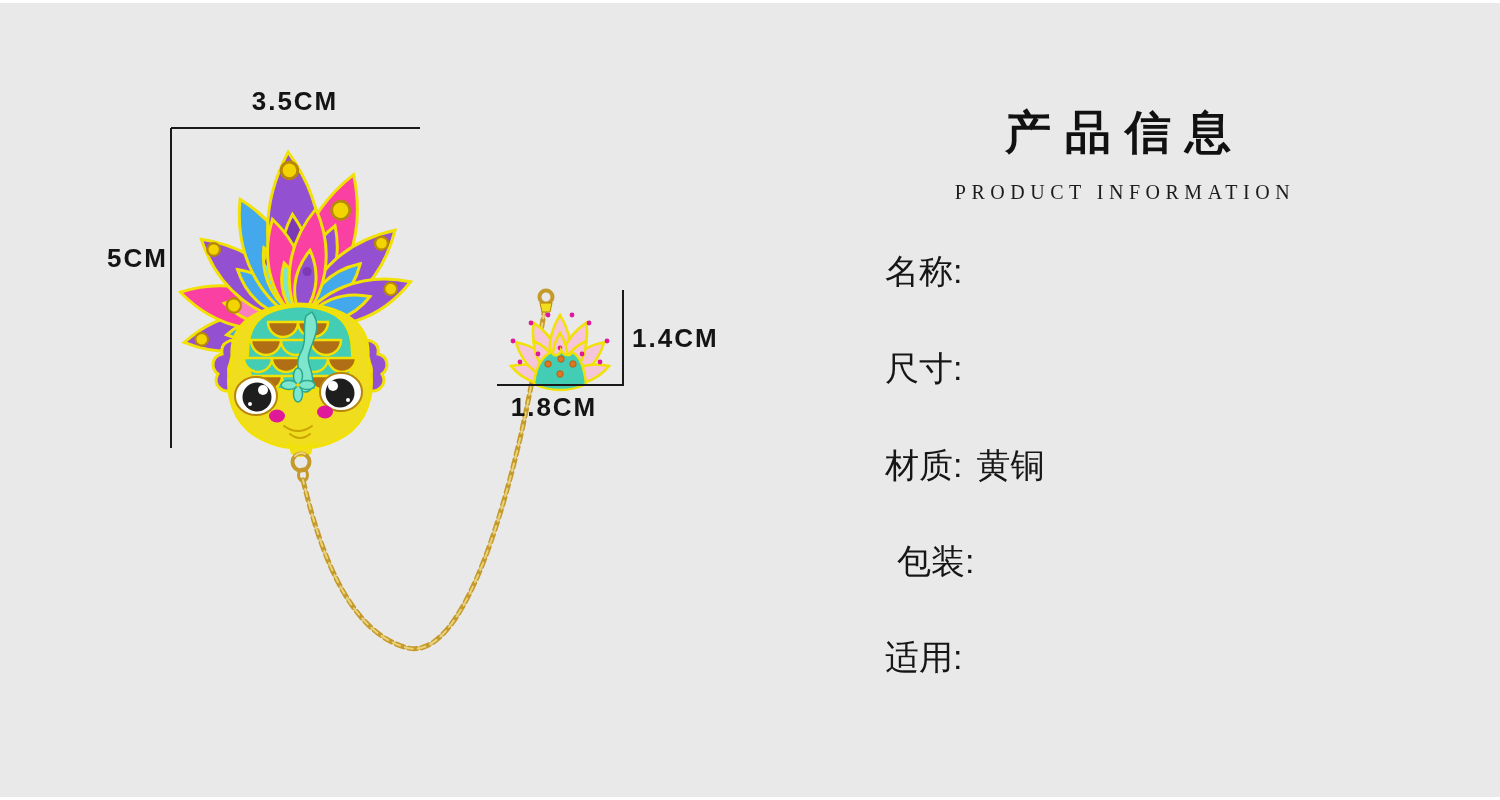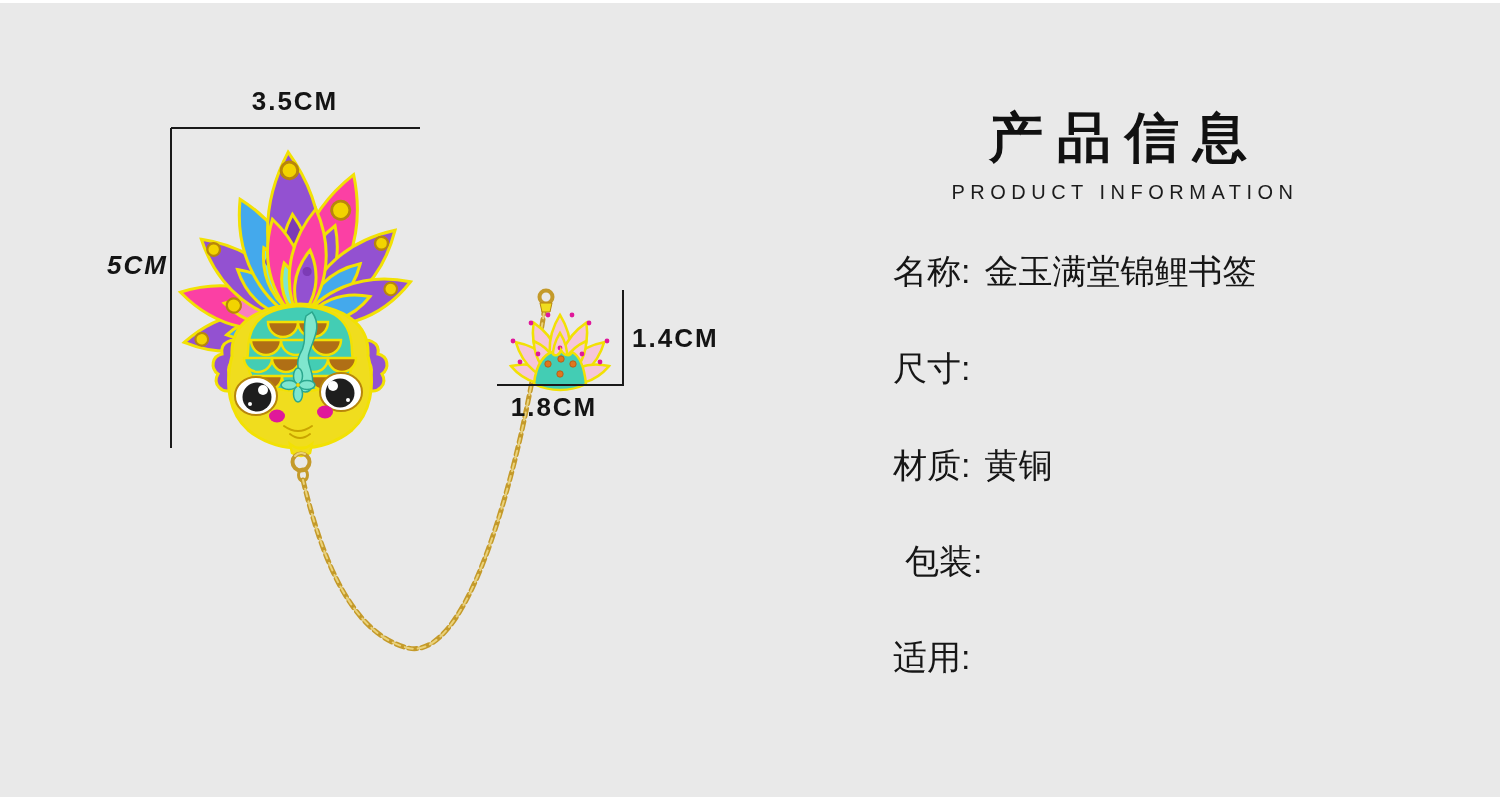--- a/index.html
+++ b/index.html
@@ -41,24 +41,24 @@
               stroke-dasharray:8 5;stroke-linecap:round;}
   .chain-glint{fill:none;stroke:var(--gold-light);stroke-width:2px;
                stroke-dasharray:8 5;stroke-dashoffset:4;stroke-linecap:round;}
   .metal{fill:none;stroke:var(--gold-metal);}
   .detail{fill:none;stroke:#C9A400;stroke-width:2px;stroke-linecap:round;}
 
   
   .info-panel{position:absolute;left:885px;top:0;width:560px;height:800px;color:var(--text);}
   .info-title{position:absolute;left:0;top:102px;width:480px;text-align:center;
               font-family:"Liberation Serif","DejaVu Serif",serif;font-weight:700;
-              font-size:54px;letter-spacing:14px;color:#111;}
+              font-size:46px;letter-spacing:14px;color:#111;}
   .info-subtitle{position:absolute;left:0;top:181px;width:480px;text-align:center;
-                 font-size:20px;letter-spacing:5.5px;color:#1C1C1C;font-weight:400;}
-  .spec-row{position:absolute;left:8px;display:flex;align-items:baseline;
+                 font-size:20px;letter-spacing:5.5px;color:#1C1C1C;font-weight:400;font-family:Liberation Serif, serif;}
+  .spec-row{position:absolute;left:0;display:flex;align-items:baseline;
             font-size:34px;line-height:44px;color:#161616;white-space:nowrap;}
   .spec-row .spec-label{flex:none;}
   .spec-row .spec-value{margin-left:14px;}
   .row-0{top:249px;} .row-1{top:346px;gap:32px;} .row-2{top:443px;} .row-3{top:539px;margin-left:12px;} .row-4{top:635px;}
 </style>
 </head>
 <body>
 
 <div class="stage">
   <div class="edge-strip top"></div>
@@ -249,32 +249,31 @@
         </g>
       </g>
     </svg>
 
     <div class="dim-line" style="left:171px;top:127px;width:249px;height:2px;"></div>
     <div class="dim-line" style="left:170px;top:128px;width:2px;height:320px;"></div>
     <div class="dim-line" style="left:622px;top:290px;width:2px;height:96px;"></div>
     <div class="dim-line" style="left:497px;top:384px;width:126px;height:2px;"></div>
 
     <div class="dim-label center" style="left:225px;top:86px;width:140px;">3.5CM</div>
-    <div class="dim-label right" style="left:88px;top:250px;width:80px;font-style:italic;">5CM</div>
+    <div class="dim-label right" style="left:88px;top:243px;width:80px;">5CM</div>
     <div class="dim-label" style="left:632px;top:323px;">1.4CM</div>
     <div class="dim-label center" style="left:494px;top:392px;width:120px;">1.8CM</div>
   </div>
 
   <div class="info-panel">
     <h1 class="info-title">产品信息</h1>
     <div class="info-subtitle">PRODUCT INFORMATION</div>
 
     <div class="spec-row row-0">
       <span class="spec-label">名称:</span>
-      <span class="spec-value">金玉满堂锦鲤书签</span>
     </div>
     <div class="spec-row row-1">
       <span class="spec-label">尺寸:</span>
     </div>
     <div class="spec-row row-2">
       <span class="spec-label">材质:</span>
       <span class="spec-value">黄铜</span>
     </div>
     <div class="spec-row row-3">
       <span class="spec-label">包装:</span>

